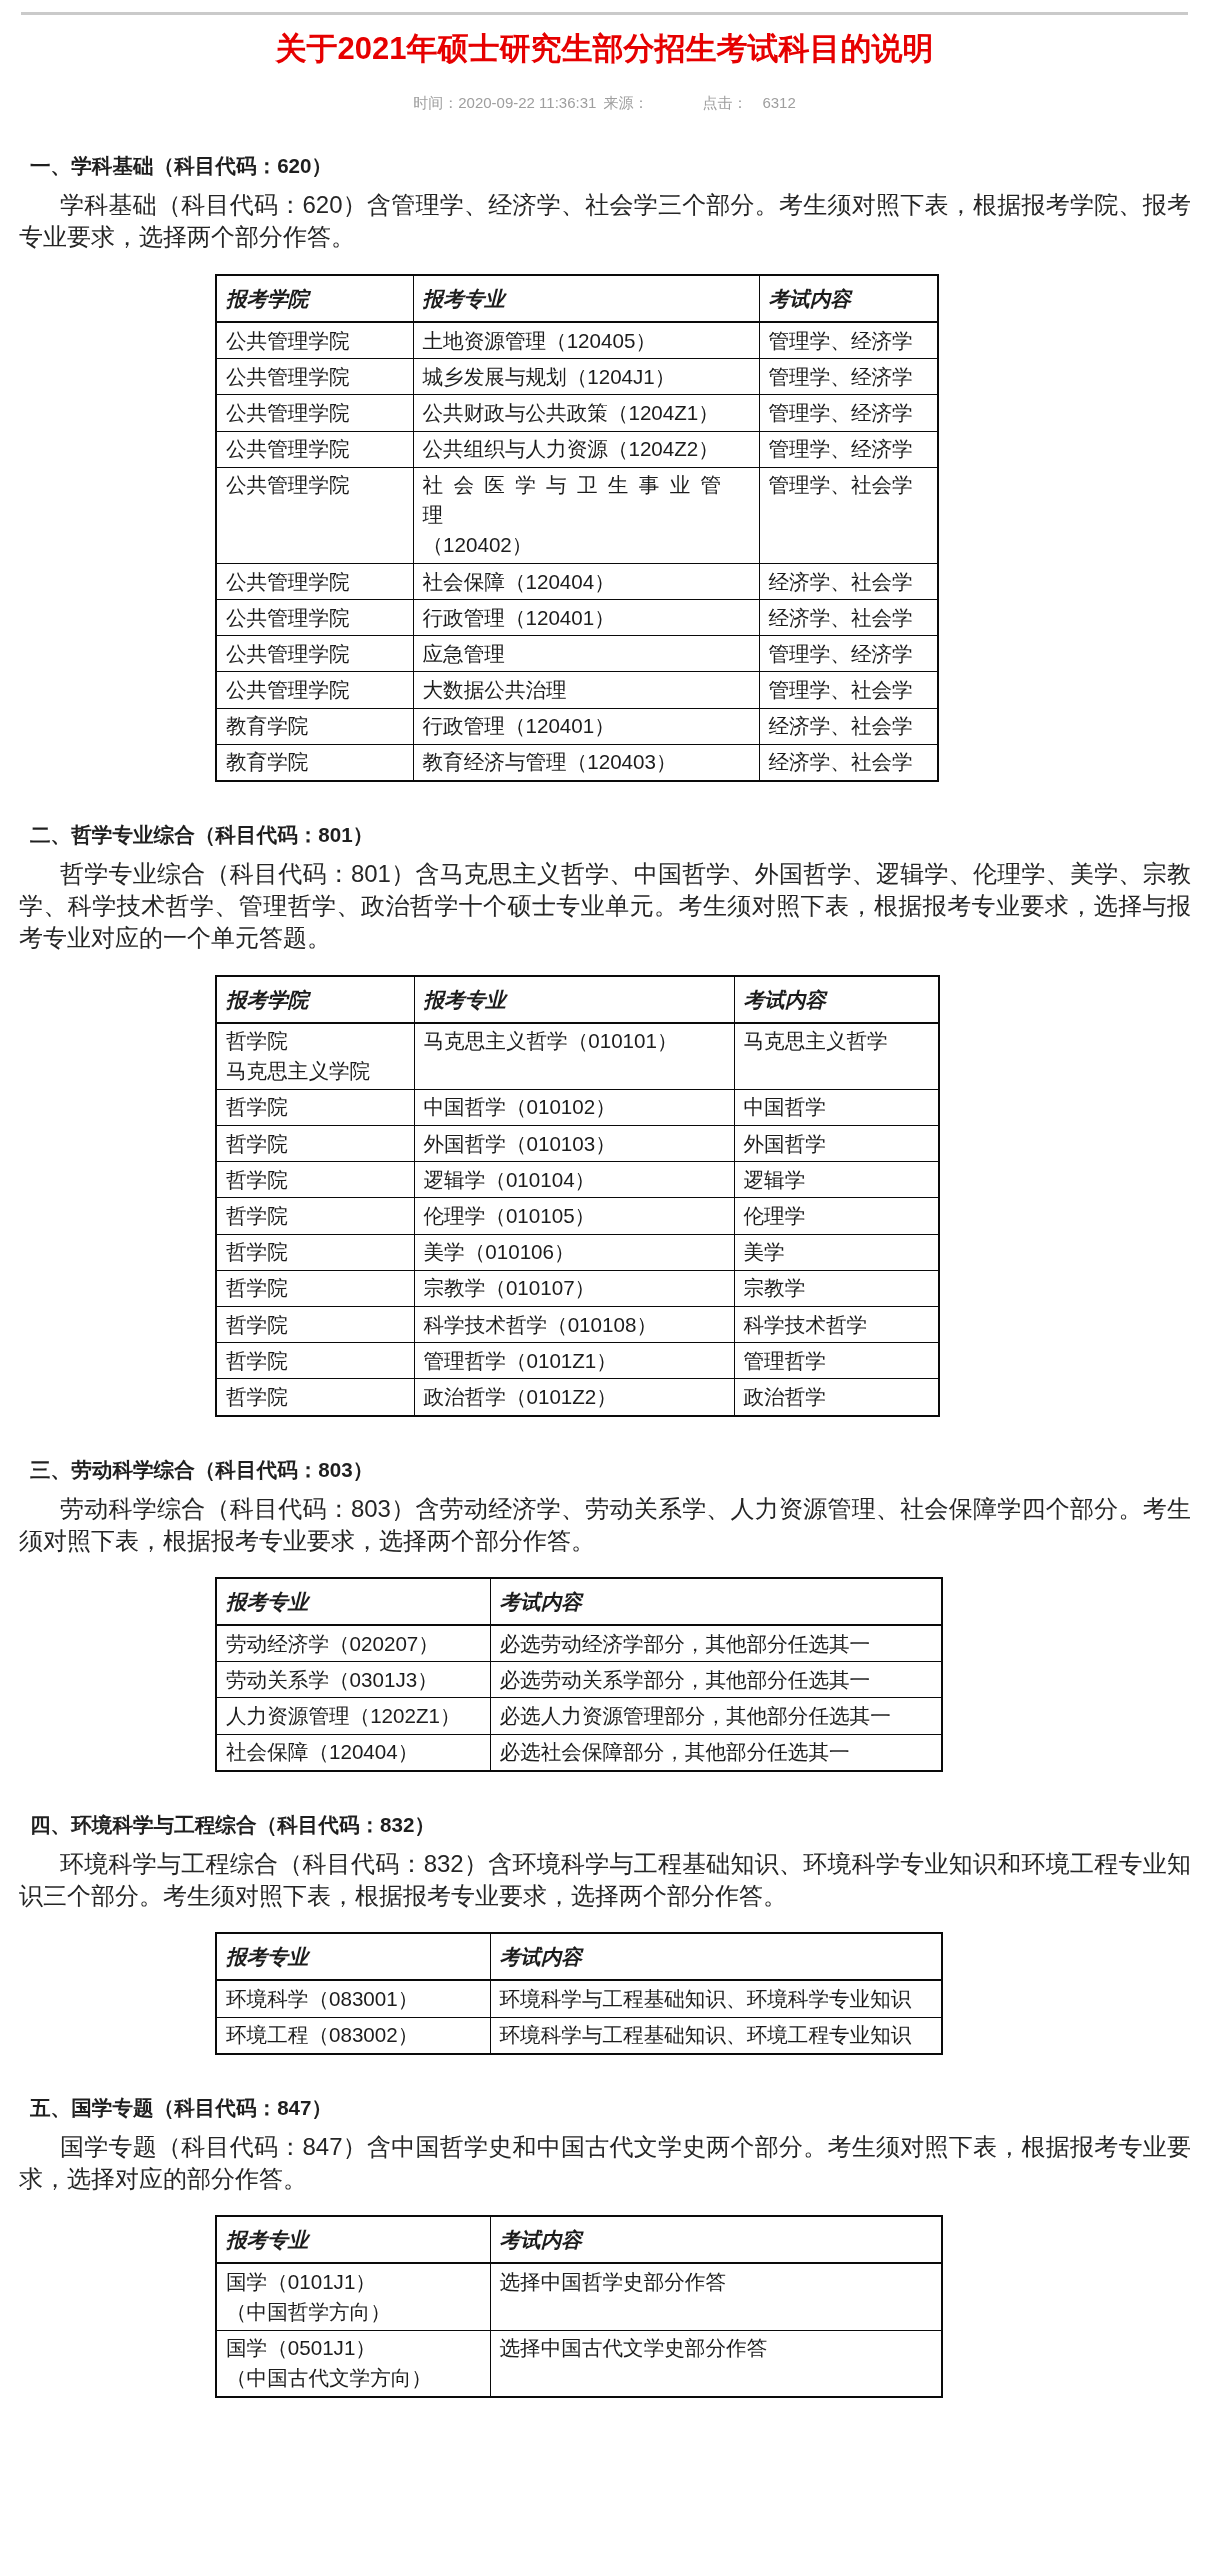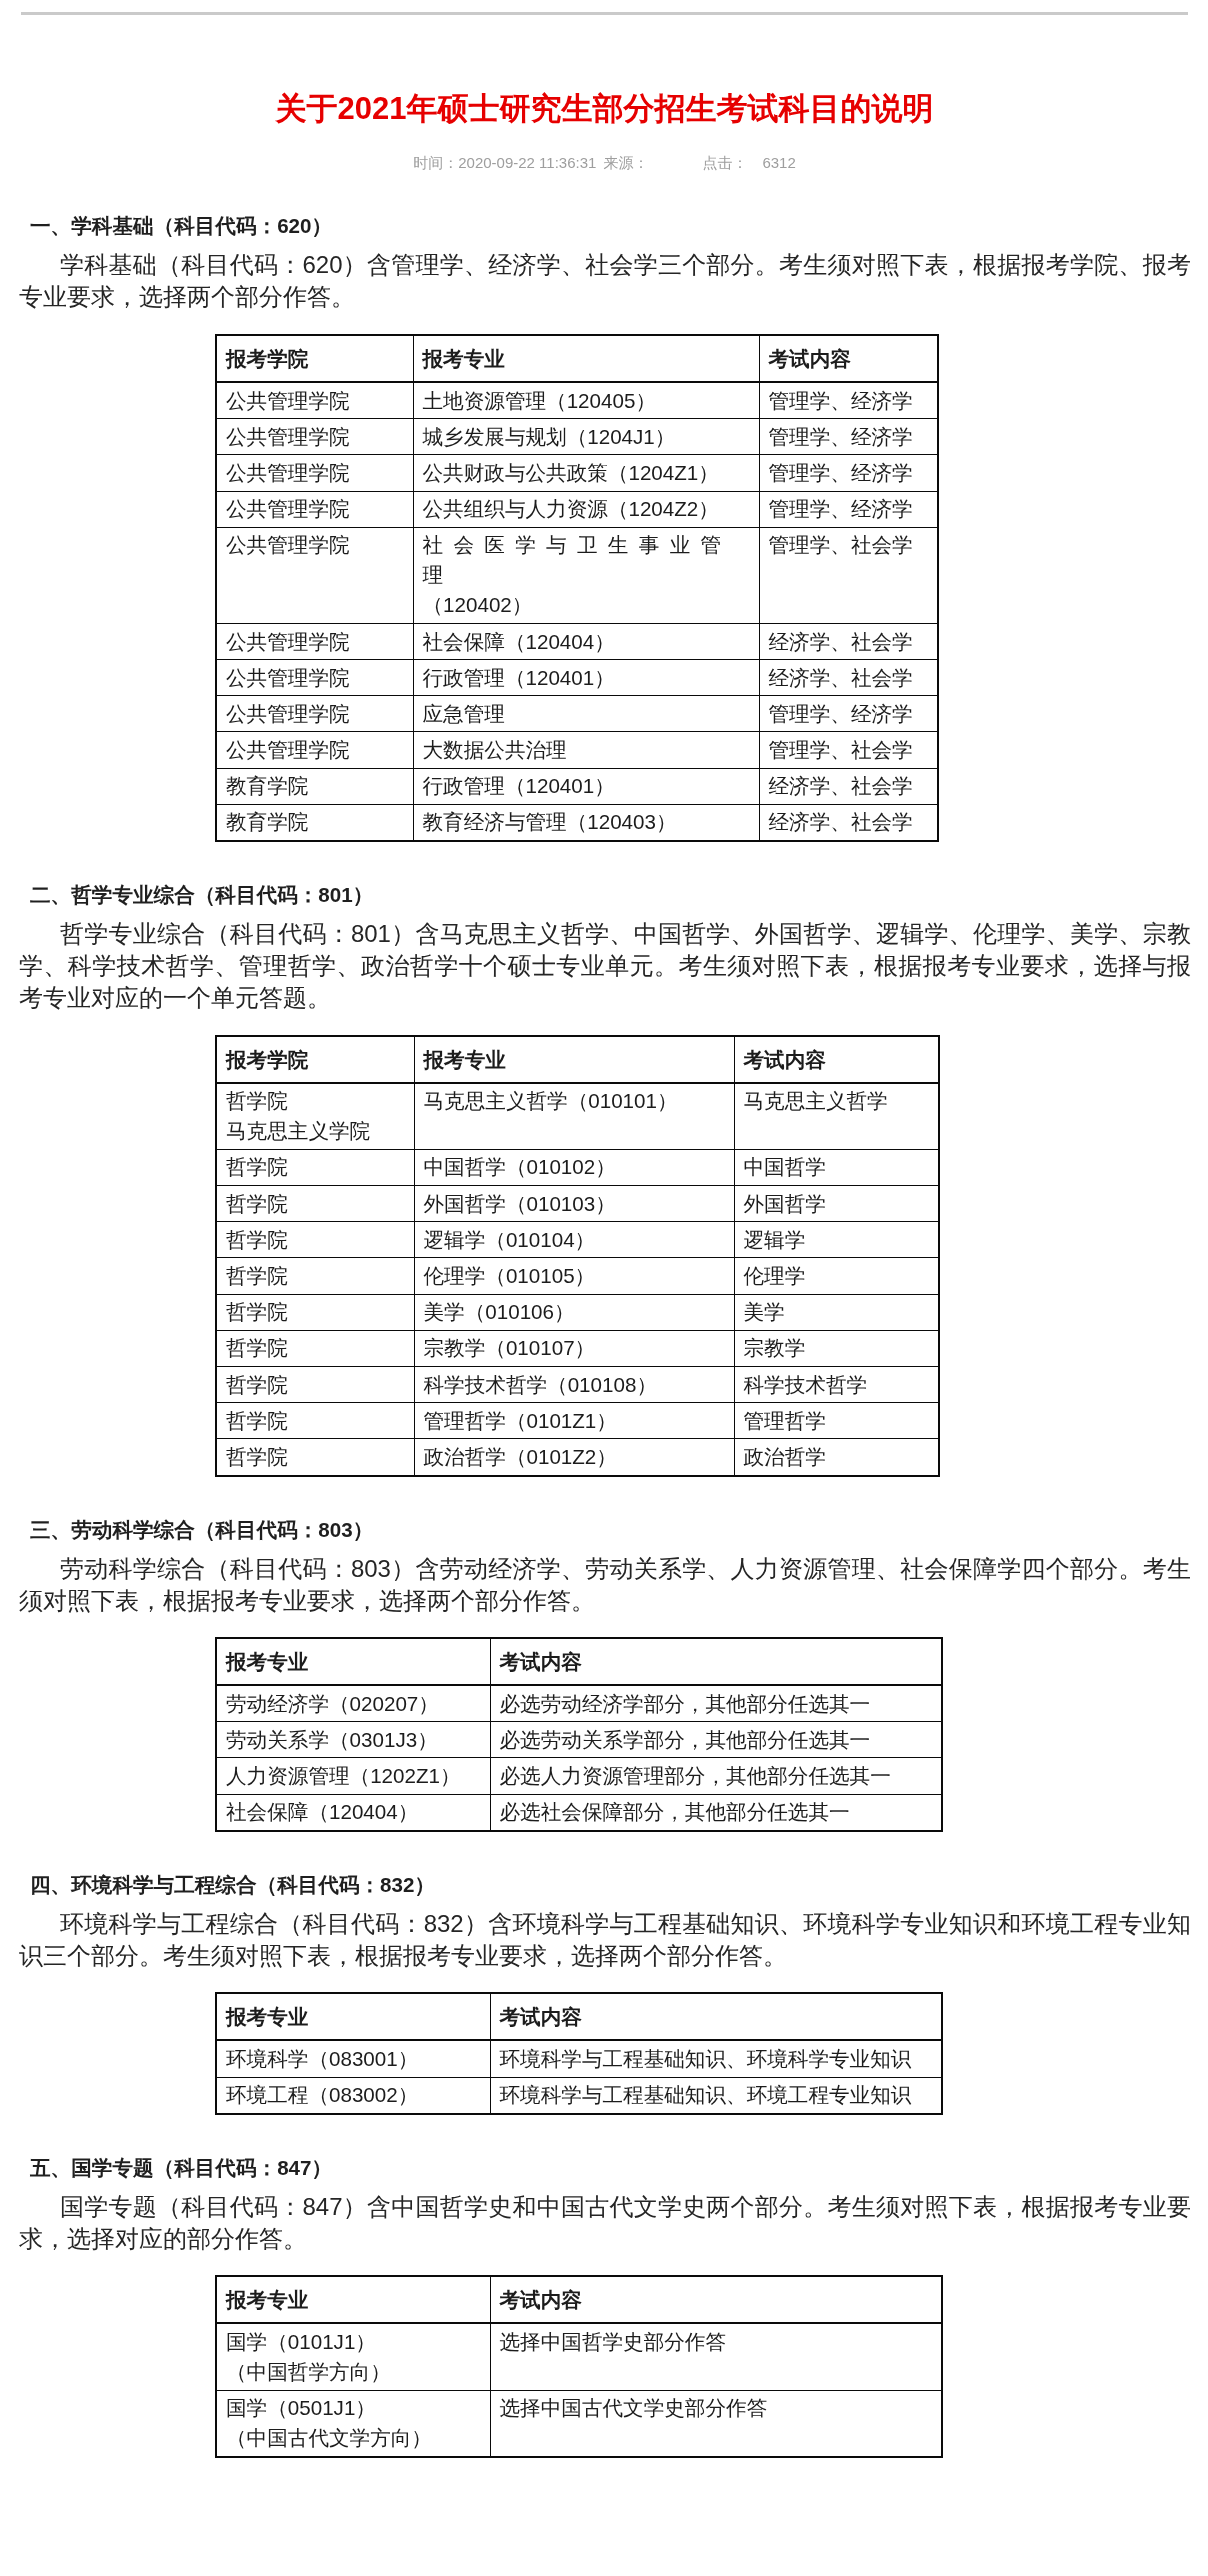--- a/index.html
+++ b/index.html
@@ -8,21 +8,21 @@
     width:1209px;height:2576px;
     background:#ffffff;
     overflow:hidden;
     font-family:"Liberation Sans",sans-serif;
     color:#222222;
   }
   .topline{
     position:absolute;top:12.2px;left:21px;width:1167px;height:2.6px;
     background:#cacaca;
   }
-  .doc{padding-top:88px;}
+  .doc{padding-top:28px;}
   .title{
     margin:0;text-align:center;
     font-size:31px;font-weight:bold;color:#e60000;
   }
   .meta{
     margin-top:24.4px;text-align:center;
     font-size:15px;color:#9e9e9e;white-space:nowrap;
   }
   .meta .gap-a{margin-left:7px;}
   .meta .gap-b{margin-left:54px;font-family:Liberation Mono, monospace;}
@@ -39,21 +39,21 @@
   table{
     margin:20.6px 0 0 215px;
     border-collapse:collapse;table-layout:fixed;
     border:2.6px solid #0a0a0a;
   }
   th,td{border:1.9px solid #0a0a0a;font-size:20.6px;color:#1c1c1c;}
   th{
     padding:7px 9px;line-height:31px;
     text-align:left;font-weight:bold;
   }
-  thead th{border-bottom:2.6px solid #0a0a0a;}
+  thead th{border-bottom:2.6px solid #0a0a0a;font-style:italic;}
   td{
     padding:2.6px 9px;line-height:30px;
     vertical-align:top;text-align:left;
     white-space:pre-line;overflow:hidden;
   }
   
   .cols-a .c1{width:197px}.cols-a .c2{width:346px}.cols-a .c3{width:179px}
   .cols-b .c1{width:198px}.cols-b .c2{width:320px}.cols-b .c3{width:205px}
   .cols-c .c1{width:274px}.cols-c .c2{width:452px}
 </style>

